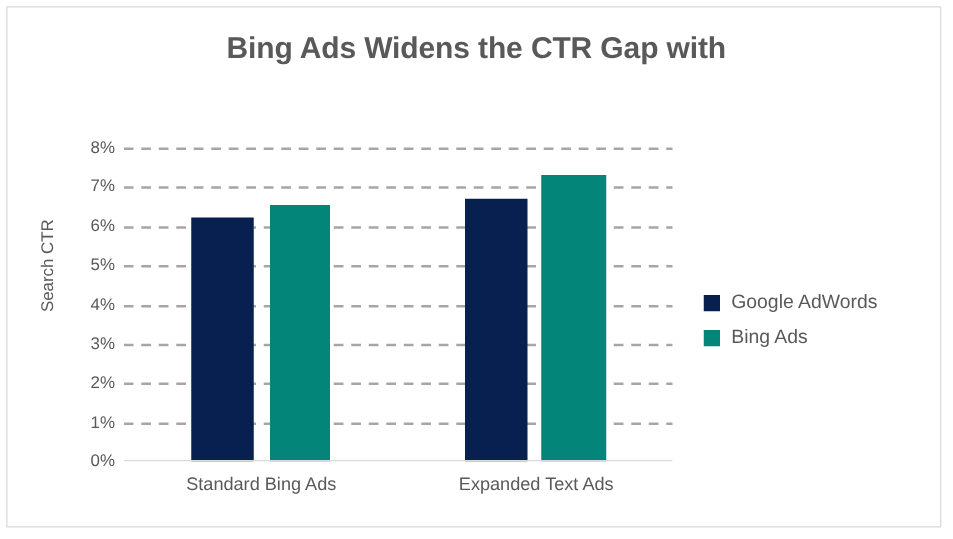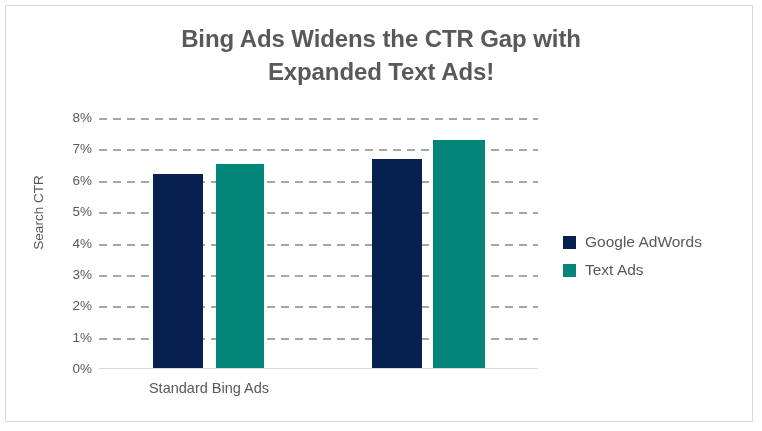--- a/index.html
+++ b/index.html
@@ -134,21 +134,20 @@
 </style>
 </head>
 <body>
 
 <div id="chart-card">
 
   <div class="card-border"></div>
 
   <div id="chart-title">
     <div>Bing Ads Widens the CTR Gap with</div>
-    <div>Expanded Text Ads!</div>
   </div>
 
   <div id="y-axis-title">Search CTR</div>
 
   <div id="y-ticks">
     <div class="y-tick-label" style="top:-7px">8%</div>
     <div class="y-tick-label" style="top:24.4px">7%</div>
     <div class="y-tick-label" style="top:55.8px">6%</div>
     <div class="y-tick-label" style="top:87.1px">5%</div>
     <div class="y-tick-label" style="top:118.5px">4%</div>
@@ -170,25 +169,26 @@
 
     <div class="bar navy" id="bar-g1-s1" style="left: 54px; width: 50px; height: 194.525px; background: rgb(8, 32, 80);"></div>
     <div class="bar teal" id="bar-g1-s2" style="left: 117px; width: 48px; height: 205.506px; background: rgb(3, 133, 122);"></div>
     <div class="bar navy" id="bar-g2-s1" style="left: 273px; width: 50px; height: 210.213px; background: rgb(8, 32, 80);"></div>
     <div class="bar teal" id="bar-g2-s2" style="left: 334px; width: 52px; height: 229.037px; background: rgb(3, 133, 122);"></div>
   </div>
 
   <div id="axis-line"></div>
 
   <div class="x-cat-label" style="left:99px">Standard Bing Ads</div>
+  <div class="x-cat-label" style="left:319px">Expanded Text Ads</div>
 
   <div id="legend">
     <div class="legend-row">
       <span class="legend-swatch navy" style="background: rgb(8, 32, 80);"></span>
       <span class="legend-label">Google AdWords</span>
     </div>
     <div class="legend-row">
       <span class="legend-swatch teal" style="background: rgb(3, 133, 122);"></span>
-      <span class="legend-label">Text Ads</span>
+      <span class="legend-label">Bing Ads</span>
     </div>
   </div>
 
 </div>
 
 </body></html>

